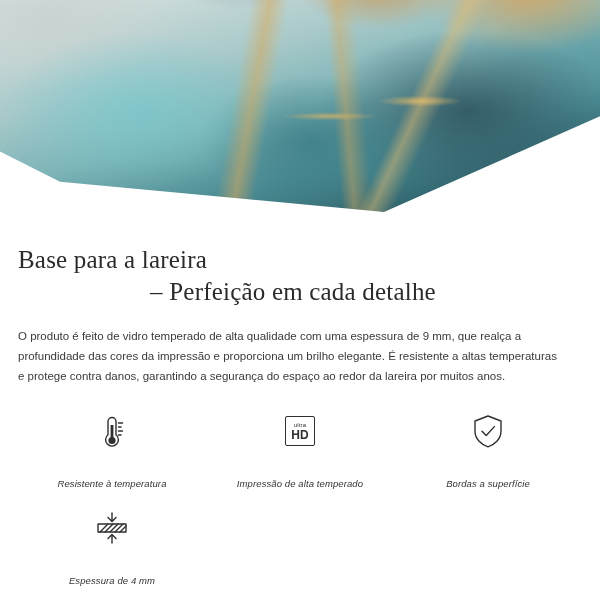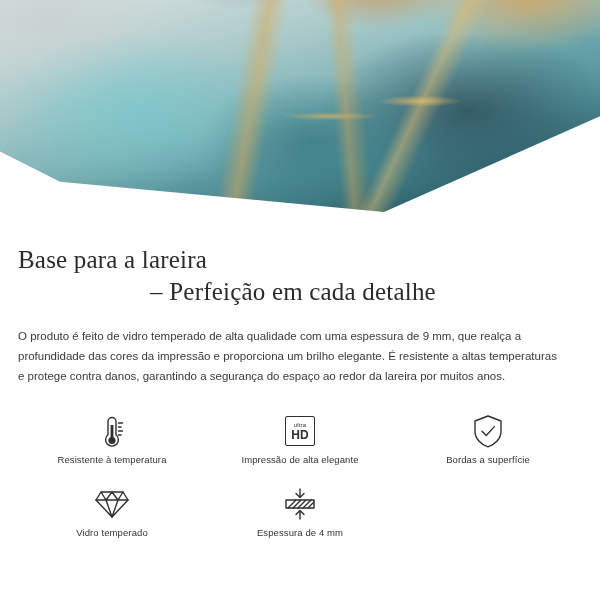--- a/index.html
+++ b/index.html
@@ -110,25 +110,26 @@
     align-items: center;
     justify-content: flex-start;
   }
   .feature-icon {
     height: 46px;
     display: flex;
     align-items: center;
     justify-content: center;
   }
   .feature-label {
-    margin-top: 0;
+    margin-top: 24px;
     font-size: 9.5px;
     color: #333333;
     text-align: right;
     letter-spacing: 0.1px;
+    font-style: italic;
   }
   svg { display: block; }
   .stroke { fill: none; stroke: #2f2f2f; stroke-width: 1.4; stroke-linecap: round; stroke-linejoin: round; }
   .fill { fill: #2f2f2f; }
   .hd-box {
     width: 30px; height: 30px;
     border: 1.5px solid #2f2f2f;
     border-radius: 2px;
     display: flex; flex-direction: column;
     align-items: center; justify-content: center;
@@ -171,42 +172,33 @@
       <div class="feature-label">Resistente à temperatura</div>
     </div>
 
     <div class="feature">
       <div class="feature-icon">
         <div class="hd-box">
           <span class="hd-ultra">ultra</span>
           <span class="hd-hd">HD</span>
         </div>
       </div>
-      <div class="feature-label">Impressão de alta elegante</div>
+      <div class="feature-label">Impressão de alta temperado</div>
     </div>
 
     <div class="feature">
       <div class="feature-icon">
         <svg width="36" height="40" viewBox="0 0 36 40" aria-hidden="true">
           <path class="stroke" d="M18 5 L31 10 v10 c0 8 -6 13.5 -13 15.8 C11 33.5 5 28 5 20 V10 z" stroke-width="1.6"></path>
           <path class="stroke" d="M12 20.2 l4.2 4.3 L24.4 15.6" stroke-width="2"></path>
         </svg>
       </div>
       <div class="feature-label">Bordas a superfície</div>
     </div>
 
-    <div class="feature">
-      <div class="feature-icon">
-        <svg width="38" height="34" viewBox="0 0 38 34" aria-hidden="true">
-          <path class="stroke" d="M8 5 H30 L35 13 L19 30 L3 13 Z" stroke-width="1.5"></path>
-          <path class="stroke" d="M3 13 H35 M8 5 L13 13 L19 30 M30 5 L25 13 L19 30 M13 13 L19 5 L25 13" stroke-width="1.1"></path>
-        </svg>
-      </div>
-      <div class="feature-label">Vidro temperado</div>
-    </div>
 
 
     <div class="feature">
       <div class="feature-icon">
         <svg width="44" height="36" viewBox="0 0 44 36" aria-hidden="true">
           <path class="stroke" d="M22 3 V10 M18 7.5 L22 11.5 L26 7.5" stroke-width="1.6"></path>
           <rect class="stroke" x="8" y="14" width="28" height="8" stroke-width="1.4"></rect>
           <path class="stroke" d="M10 22 L18 14 M15 22 L23 14 M20 22 L28 14 M25 22 L33 14 M30 22 L36 16" stroke-width="1"></path>
           <path class="stroke" d="M22 33 V26 M18 28.5 L22 24.5 L26 28.5" stroke-width="1.6"></path>
         </svg>

